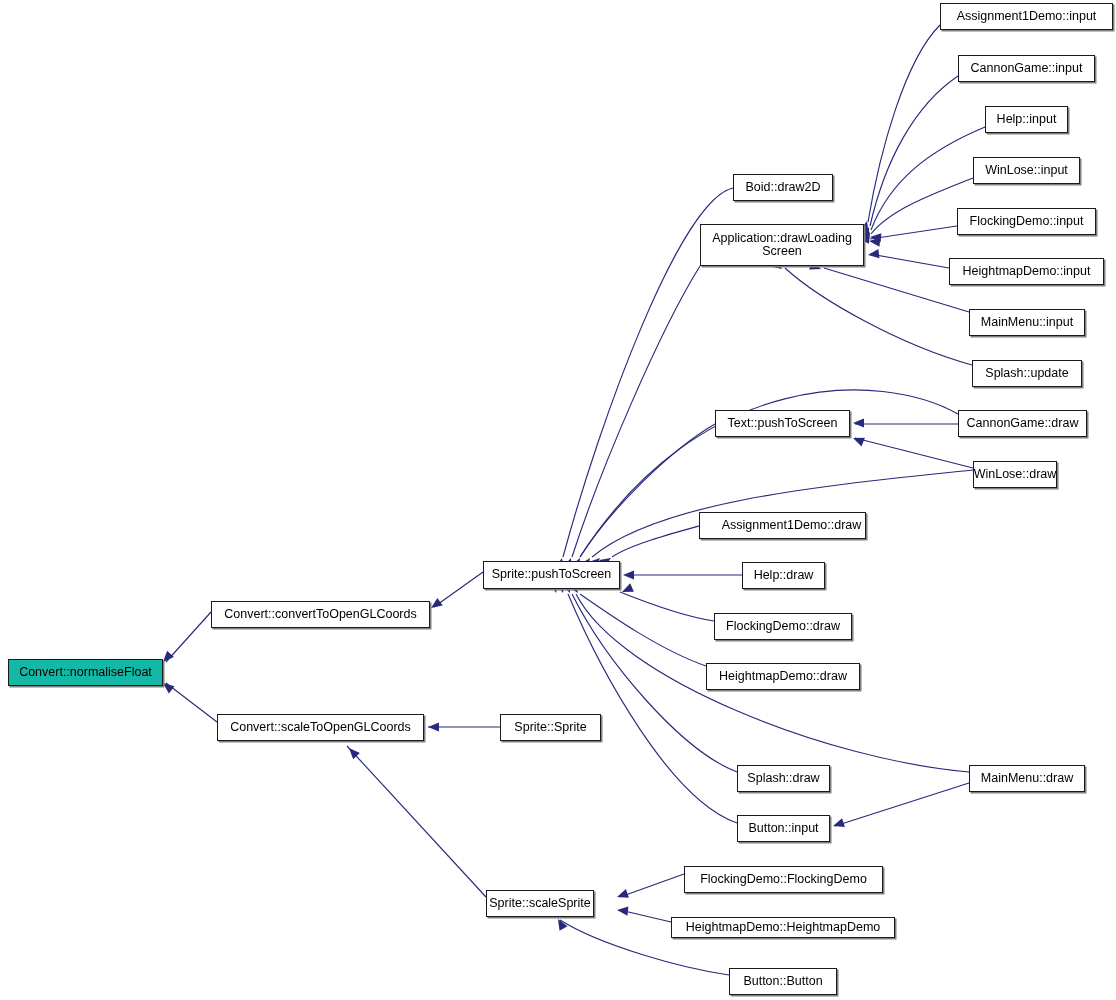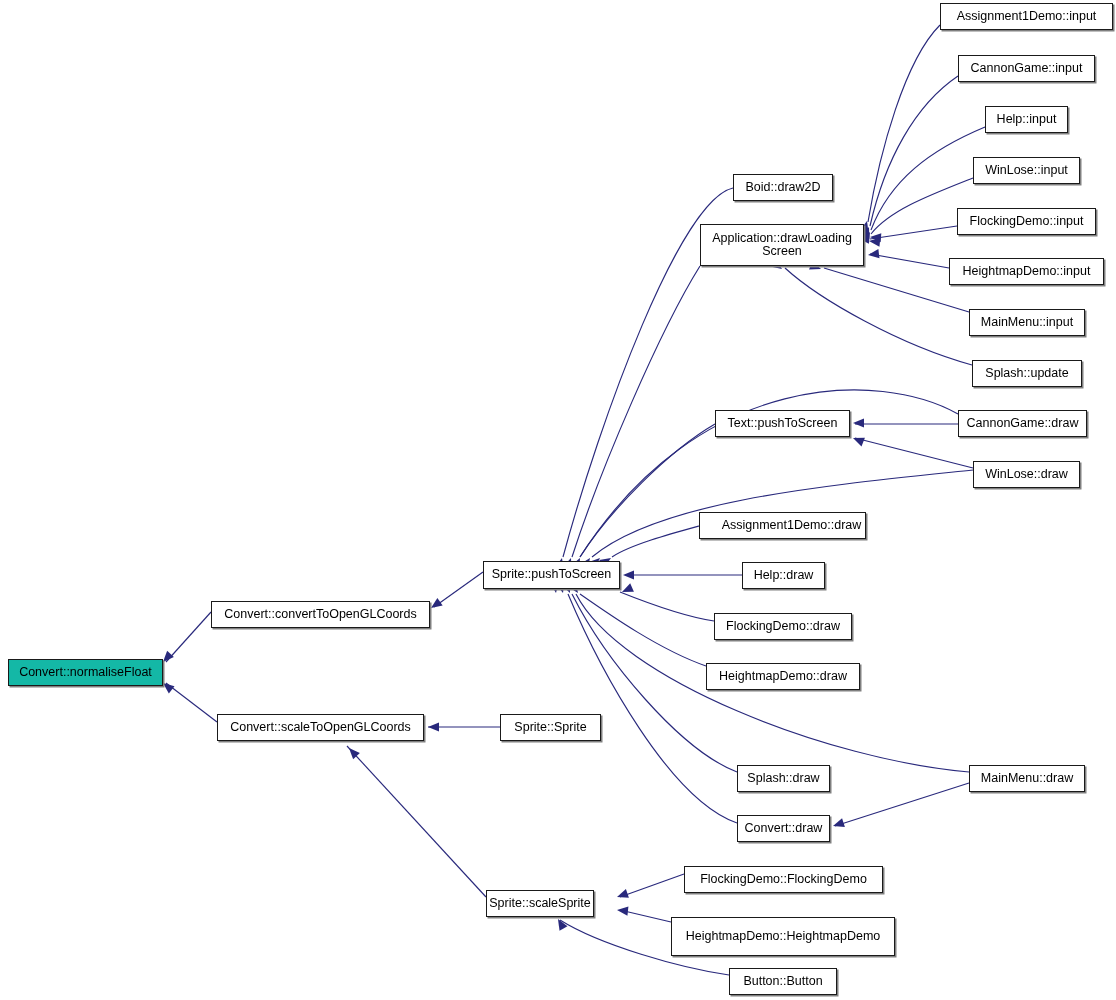--- a/index.html
+++ b/index.html
@@ -115,29 +115,29 @@
       <div class="node-box" style="left: 486px; top: 890px; width: 108px; height: 27px;"><span class="node-label">Sprite::scaleSprite</span></div>
       <div class="node-box" style="left: 733px; top: 174px; width: 100px; height: 27px;"><span class="node-label">Boid::draw2D</span></div>
       <div class="node-box" style="left: 700px; top: 224px; width: 164px; height: 42px;"><span class="node-label">Application::drawLoading
 Screen</span></div>
       <div class="node-box" style="left: 715px; top: 410px; width: 135px; height: 27px;"><span class="node-label">Text::pushToScreen</span></div>
       <div class="node-box" style="left: 699px; top: 512px; width: 167px; height: 27px; padding-left: 18px;"><span class="node-label">Assignment1Demo::draw</span></div>
       <div class="node-box" style="left: 742px; top: 562px; width: 83px; height: 27px;"><span class="node-label">Help::draw</span></div>
       <div class="node-box" style="left: 714px; top: 613px; width: 138px; height: 27px;"><span class="node-label">FlockingDemo::draw</span></div>
       <div class="node-box" style="left: 706px; top: 663px; width: 154px; height: 27px;"><span class="node-label">HeightmapDemo::draw</span></div>
       <div class="node-box" style="left: 737px; top: 765px; width: 93px; height: 27px;"><span class="node-label">Splash::draw</span></div>
-      <div class="node-box" style="left: 737px; top: 815px; width: 93px; height: 27px;"><span class="node-label">Convert::draw</span></div>
+      <div class="node-box" style="left: 737px; top: 815px; width: 93px; height: 27px;"><span class="node-label">Button::input</span></div>
       <div class="node-box" style="left: 684px; top: 866px; width: 199px; height: 27px;"><span class="node-label">FlockingDemo::FlockingDemo</span></div>
-      <div class="node-box" style="left: 671px; top: 917px; width: 224px; height: 39px; align-items: center;"><span class="node-label">HeightmapDemo::HeightmapDemo</span></div>
+      <div class="node-box" style="left: 671px; top: 917px; width: 224px; height: 21px; align-items: center;"><span class="node-label">HeightmapDemo::HeightmapDemo</span></div>
       <div class="node-box" style="left: 729px; top: 968px; width: 108px; height: 27px;"><span class="node-label">Button::Button</span></div>
       <div class="node-box" style="left: 940px; top: 3px; width: 173px; height: 27px;"><span class="node-label">Assignment1Demo::input</span></div>
       <div class="node-box" style="left: 958px; top: 55px; width: 137px; height: 27px;"><span class="node-label">CannonGame::input</span></div>
       <div class="node-box" style="left: 985px; top: 106px; width: 83px; height: 27px;"><span class="node-label">Help::input</span></div>
       <div class="node-box" style="left: 973px; top: 157px; width: 107px; height: 27px;"><span class="node-label">WinLose::input</span></div>
       <div class="node-box" style="left: 957px; top: 208px; width: 139px; height: 27px;"><span class="node-label">FlockingDemo::input</span></div>
       <div class="node-box" style="left: 949px; top: 258px; width: 155px; height: 27px;"><span class="node-label">HeightmapDemo::input</span></div>
       <div class="node-box" style="left: 969px; top: 309px; width: 116px; height: 27px;"><span class="node-label">MainMenu::input</span></div>
       <div class="node-box" style="left: 972px; top: 360px; width: 110px; height: 27px;"><span class="node-label">Splash::update</span></div>
       <div class="node-box" style="left: 958px; top: 410px; width: 129px; height: 27px;"><span class="node-label">CannonGame::draw</span></div>
-      <div class="node-box" style="left: 973px; top: 461px; width: 107px; height: 27px;"><span class="node-label">WinLose::draw</span></div>
+      <div class="node-box" style="left: 973px; top: 461px; width: 84px; height: 27px;"><span class="node-label">WinLose::draw</span></div>
       <div class="node-box" style="left: 969px; top: 765px; width: 116px; height: 27px;"><span class="node-label">MainMenu::draw</span></div>
     </div>
 </div>
 
 </body></html>

